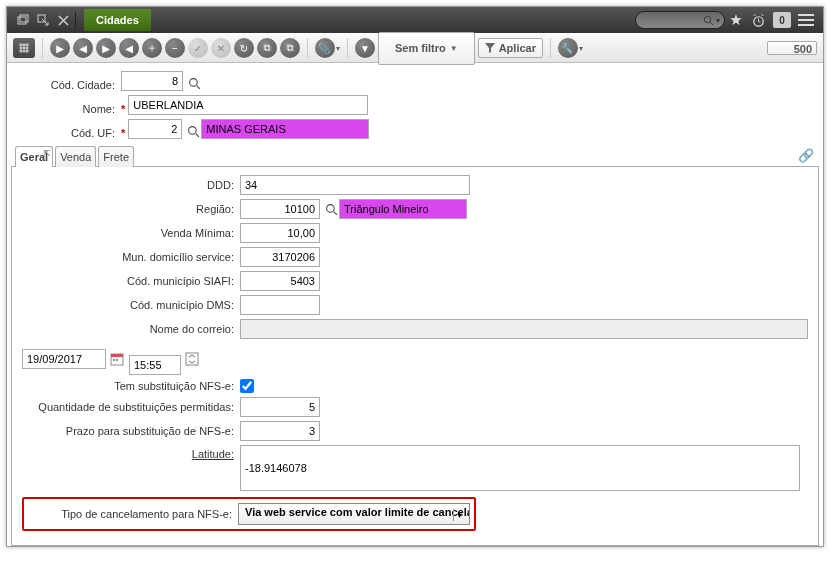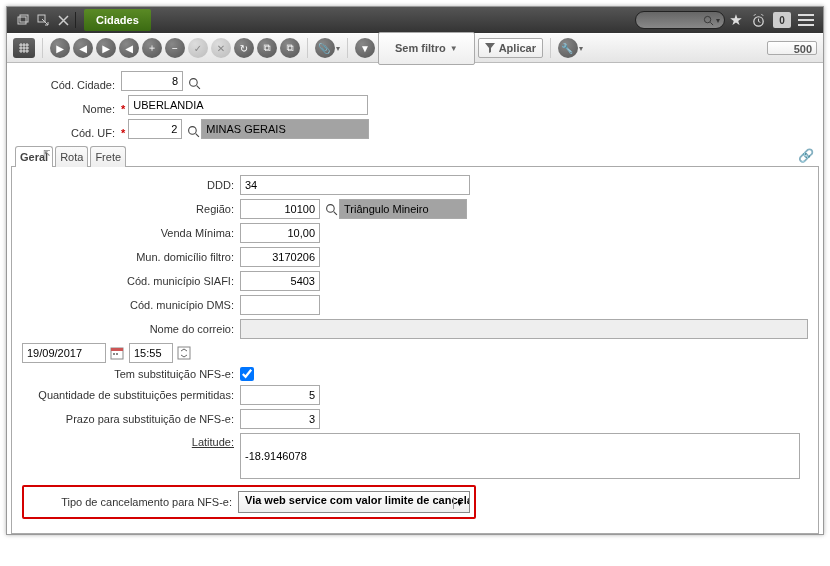--- a/index.html
+++ b/index.html
@@ -23,21 +23,21 @@
 .filter-box .caret { font-size:8px; color:#666; }
 .apply-btn { height:20px; border:1px solid #aaa; border-radius:2px; background:linear-gradient(#fff,#eee); display:flex; align-items:center; padding:0 6px; gap:4px; font-weight:bold; color:#555; }
 .toolbar .spacer { flex:1; }
 .count-box { width:50px; height:14px; border:1px solid #aaa; border-radius:2px; text-align:right; padding:1px 4px; background:linear-gradient(#fff,#f0f0f0); font-weight:bold; color:#555; }
 
 .form-area { padding:8px 10px 0 10px; }
 .row { display:flex; align-items:flex-end; margin-bottom:4px; }
 .lbl { width:104px; text-align:right; padding-right:6px; color:#333; }
 .req { color:#c00; font-weight:bold; margin-right:3px; }
 input.txt { height:20px; border:1px solid #aaa; padding:1px 4px; background:#fff; }
-input.txt.ro { background:#a3a3a3; }
+input.txt.ro { background:#d946ef; }
 .lookup { width:16px; height:16px; display:inline-flex; align-items:center; justify-content:center; color:#555; margin-left:3px; }
 
 .tabs-wrap { margin:6px 4px 0 4px; position:relative; }
 .tabs { display:flex; gap:2px; padding-left:4px; }
 .tab { padding:4px 4px; border:1px solid #aaa; border-bottom:none; background:linear-gradient(#fafafa,#eee); border-radius:3px 3px 0 0; color:#444; position:relative; top:1px; }
 .tab.active { background:#fff; font-weight:bold; z-index:2; }
 .tab.active::after{content:"";position:absolute;left:0;right:0;bottom:-1px;height:1px;background:#fff;}
 .tab .corner { position:absolute; top:2px; right:2px; font-size:8px; color:#888; }
 .tab-body { border:1px solid #aaa; padding:8px 10px 10px 10px; background:#fff; }
 .tabs-wrap .right-corner { position:absolute; right:4px; top:3px; color:#888; font-size:13px; }
@@ -175,21 +175,21 @@
       <input class="txt ro" style="width: 168px;" readonly="" value="MINAS GERAIS">
     </div>
   </div>
 
   <div class="tabs-wrap">
     <div class="tabs">
       <div class="tab active">
         <span>Geral</span>
         <span class="corner">⇱</span>
       </div>
-      <div class="tab">Rota</div>
+      <div class="tab">Venda</div>
       <div class="tab">Frete</div>
     </div>
     <span class="right-corner">🔗</span>
 
     <div class="tab-body">
 
       <div class="frow">
         <div class="flbl">DDD:</div>
         <input class="txt" style="width: 230px;" value="34">
       </div>
@@ -205,21 +205,21 @@
         </span>
         <input class="txt ro" style="width: 128px;" readonly="" value="Triângulo Mineiro">
       </div>
 
       <div class="frow">
         <div class="flbl">Venda Mínima:</div>
         <input class="txt" style="width: 80px; text-align: right;" value="10,00">
       </div>
 
       <div class="frow">
-        <div class="flbl">Mun. domicílio filtro:</div>
+        <div class="flbl">Mun. domicílio service:</div>
         <input class="txt" style="width: 80px; text-align: right;" value="3170206">
       </div>
 
       <div class="frow">
         <div class="flbl">Cód. município SIAFI:</div>
         <input class="txt" style="width: 80px; text-align: right;" value="5403">
       </div>
 
       <div class="frow">
         <div class="flbl">Cód. município DMS:</div>
@@ -234,21 +234,21 @@
       <div class="frow">
         <input class="txt datebox" value="19/09/2017" style="">
         <span class="calico">
           <svg width="14" height="14" viewBox="0 0 14 14">
               <rect x="1" y="2" width="12" height="11" fill="#fff" stroke="#888"></rect>
               <rect x="1" y="2" width="12" height="3" fill="#c55"></rect>
               <rect x="3" y="7" width="2" height="2" fill="#888"></rect>
               <rect x="6" y="7" width="2" height="2" fill="#888"></rect>
             </svg>
         </span>
-        <input class="txt" style="width: 44px; margin-left: 4px;" value="15:55">
+        <input class="txt" style="width: 52px; margin-left: 4px; margin-top: 12px;" value="15:55">
         <span class="calico">
           <svg width="14" height="14" viewBox="0 0 14 14">
               <rect x="1" y="1" width="12" height="12" fill="none" stroke="#888"></rect>
               <path d="M4 5 L7 3 L10 5 M4 9 L7 11 L10 9" fill="none" stroke="#666"></path>
             </svg>
         </span>
       </div>
 
       <div class="frow">
         <div class="flbl">Tem substituição NFS-e:</div>

